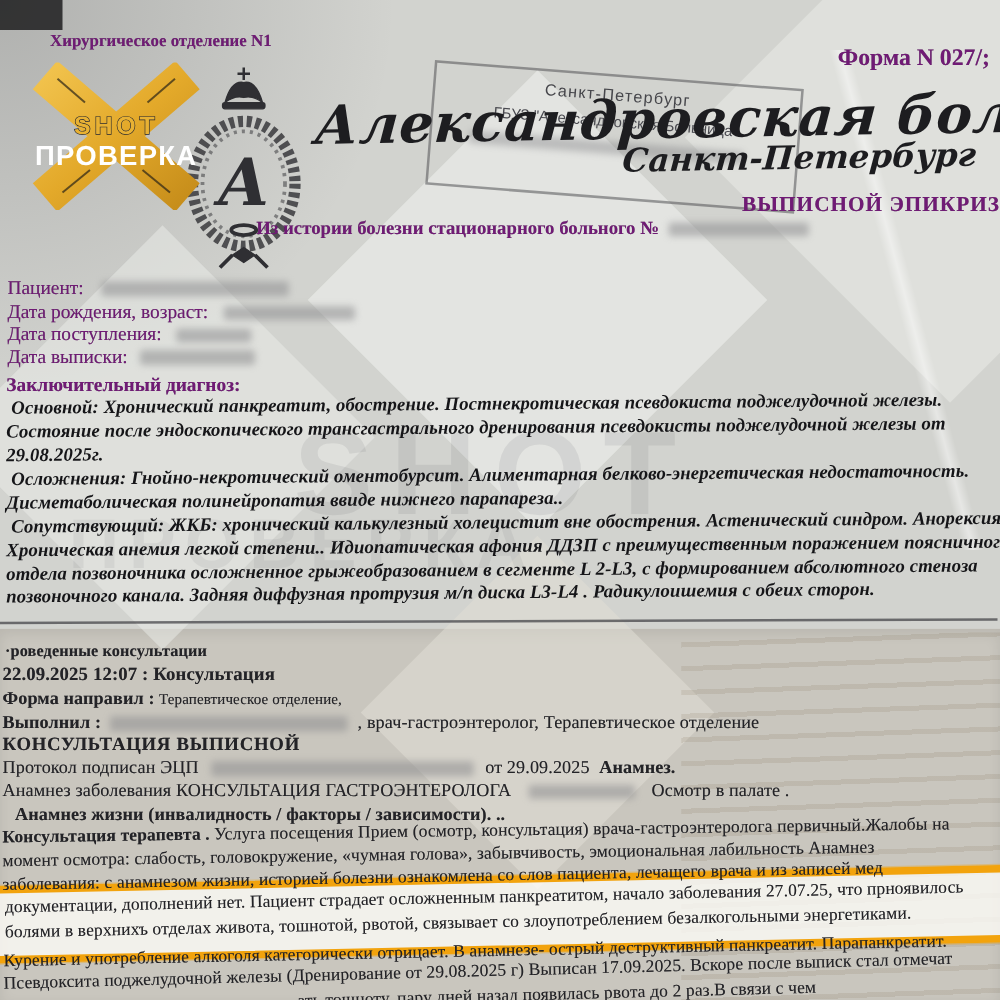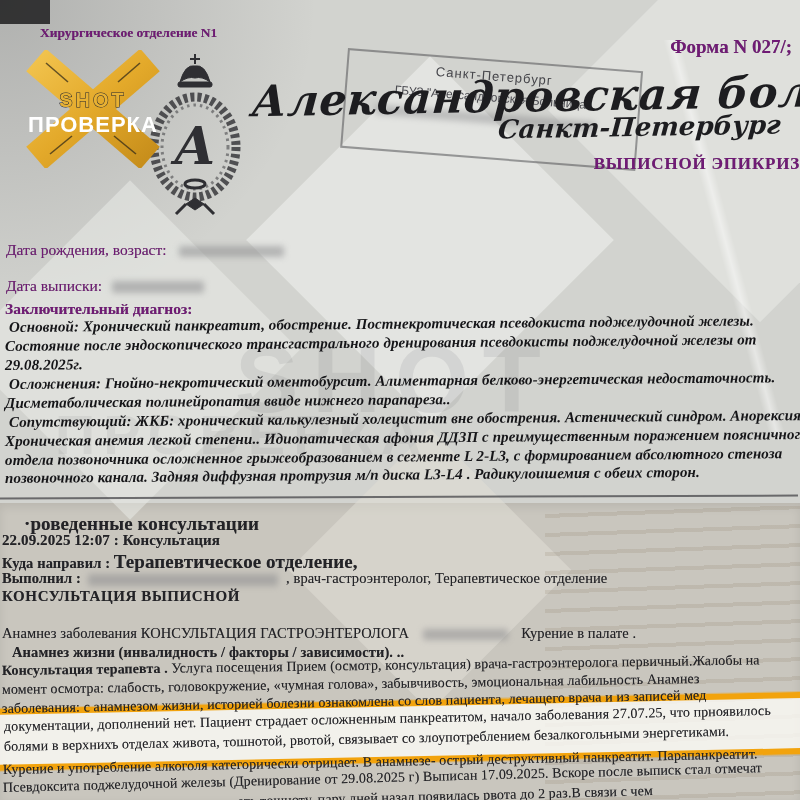--- a/index.html
+++ b/index.html
@@ -88,59 +88,77 @@
     <div class="abs sans nowrap" style="left:0;right:0;top:29px;text-align:center;font-size:12px;color:#4a4a50;">ГБУЗ "Александровская Больница"</div>
     <div class="abs" style="left:30px;top:52px;width:220px;height:10px;background:#6f6f74;opacity:.35;filter:blur(3px);"></div>
   </div>
 
   <div class="abs z3 nowrap" style="left:252px;top:70px;font-size:43px;font-weight:700;font-style:italic;color:#1d1d20;
               font-family:'DejaVu Serif',serif;transform:rotate(-1deg) skewX(-5deg);letter-spacing:.5px;">Александровская больница</div>
   <div class="abs z3 nowrap" style="left:498px;top:112px;font-size:26px;font-weight:700;font-style:italic;color:#1d1d20;
               font-family:'DejaVu Serif',serif;transform:rotate(-1deg) skewX(-5deg);">Санкт-Петербург</div>
 
   <div class="abs z2 ink bold" style="left:40px;top:154px;width:760px;text-align:right;font-size:17px;letter-spacing:.8px;">ВЫПИСНОЙ ЭПИКРИЗ</div>
+  <div class="abs z2 nowrap" style="left:205px;top:174px;">
+    <span class="ink bold" style="font-size:15px;">Из истории болезни стационарного больного №</span>
+    <span class="blur" style="width:112px;height:11px;margin-left:4px;"></span>
+  </div>
 
+  <div class="abs z2 nowrap" style="left:6px;top:222px;">
+    <span class="ink" style="font-size:15.5px;">Пациент:</span>
+    <span class="blur" style="width:150px;height:12px;margin-left:10px;"></span>
+  </div>
   <div class="abs z2 nowrap" style="left:6px;top:241px;font-family:Liberation Serif, serif;">
     <span class="ink" style="font-size:15.5px;">Дата рождения, возраст:</span>
     <span class="blur" style="width:105px;height:11px;margin-left:8px;"></span>
+  </div>
+  <div class="abs z2 nowrap" style="left:6px;top:259px;">
+    <span class="ink" style="font-size:15.5px;">Дата поступления:</span>
+    <span class="blur" style="width:60px;height:11px;margin-left:8px;"></span>
   </div>
   <div class="abs z2 nowrap" style="left:6px;top:277px;">
     <span class="ink" style="font-size:15.5px;">Дата выписки:</span>
     <span class="blur" style="width:92px;height:12px;margin-left:6px;"></span>
   </div>
 
   <div class="abs z2 ink bold nowrap" style="left:5px;top:300px;font-size:15.5px;">Заключительный диагноз:</div>
   <div class="abs z2 diag nowrap" style="left:9px;top:319px;">Основной: Хронический панкреатит, обострение. Постнекротическая псевдокиста поджелудочной железы.</div>
   <div class="abs z2 diag nowrap" style="left:5px;top:338px;">Состояние после эндоскопического трансгастрального дренирования псевдокисты поджелудочной железы от</div>
   <div class="abs z2 diag nowrap" style="left:5px;top:357px;">29.08.2025г.</div>
   <div class="abs z2 diag nowrap" style="left:9px;top:376px;">Осложнения: Гнойно-некротический оментобурсит. Алиментарная белково-энергетическая недостаточность.</div>
   <div class="abs z2 diag nowrap" style="left:5px;top:395px;">Дисметаболическая полинейропатия ввиде нижнего парапареза..</div>
   <div class="abs z2 diag nowrap" style="left:9px;top:414px;">Сопутствующий: ЖКБ: хронический калькулезный холецистит вне обострения. Астенический синдром. Анорексия</div>
   <div class="abs z2 diag nowrap" style="left:5px;top:433px;">Хроническая анемия легкой степени.. Идиопатическая афония  ДДЗП с преимущественным поражением поясничного</div>
   <div class="abs z2 diag nowrap" style="left:5px;top:452px;">отдела позвоночника осложненное грыжеобразованием в сегменте L 2-L3, с формированием абсолютного стеноза</div>
   <div class="abs z2 diag nowrap" style="left:5px;top:470px;">позвоночного канала. Задняя диффузная протрузия м/п диска L3-L4 . Радикулоишемия с обеих сторон.</div>
 
   <div class="abs z2" style="left:0;top:496px;width:798px;height:2px;background:rgba(60,60,64,.7);transform:rotate(-.2deg);"></div>
 
-  <div class="abs z2 ink2 bold low nowrap" style="left:4px;top:513px;font-size:19px;margin-left:20px;">·роведенные консультации</div>
+  <div class="abs z2 ink2 bold low nowrap" style="left:4px;top:513px;font-size:13px;">·роведенные консультации</div>
   <div class="abs z2 ink2 bold low nowrap" style="left:2px;top:532px;font-size:15px;">22.09.2025 12:07 : Консультация</div>
   <div class="abs z2 low nowrap" style="left:2px;top:551px;">
-    <span class="ink2 bold" style="font-size:14.5px;">Куда направил :</span>
-    <span class="ink2" style="font-size:19px;font-weight:bold;">Терапевтическое отделение,</span>
+    <span class="ink2 bold" style="font-size:14.5px;">Форма направил :</span>
+    <span class="ink2" style="font-size:12px;">Терапевтическое отделение,</span>
   </div>
   <div class="abs z2 low nowrap" style="left:2px;top:570px;">
     <span class="ink2 bold" style="font-size:14.5px;text-align:right;">Выполнил :</span>
     <span class="blur" style="width:190px;height:12px;margin:0 4px;"></span>
     <span class="ink2" style="font-size:14.5px;">, врач-гастроэнтеролог, Терапевтическое отделение</span>
   </div>
   <div class="abs z2 ink2 bold low nowrap" style="left:2px;top:588px;font-size:15px;letter-spacing:.6px;">КОНСУЛЬТАЦИЯ ВЫПИСНОЙ</div>
+  <div class="abs z2 low nowrap" style="left:2px;top:606px;">
+    <span class="ink2" style="font-size:14.5px;">Протокол подписан ЭЦП</span>
+    <span class="blur" style="width:210px;height:12px;margin:0 6px;"></span>
+    <span class="ink2" style="font-size:14.5px;">от 29.09.2025</span>
+    <span class="ink2 bold" style="font-size:14.5px;margin-left:4px;">Анамнез.</span>
+  </div>
   <div class="abs z2 low nowrap" style="left:2px;top:625px;">
     <span class="ink2" style="font-size:14.5px;">Анамнез заболевания КОНСУЛЬТАЦИЯ ГАСТРОЭНТЕРОЛОГА</span>
     <span class="blur" style="width:85px;height:11px;margin:0 10px;"></span>
-    <span class="ink2" style="font-size:14.5px;">Курение в палате .</span>
+    <span class="ink2" style="font-size:14.5px;">Осмотр в палате .</span>
   </div>
   <div class="abs z2 ink2 bold low nowrap" style="left:12px;top:644px;font-size:14.5px;text-align:center;">Анамнез жизни (инвалидность / факторы / зависимости). ..</div>
   <div class="abs z2 low nowrap" style="left:2px;top:663px;transform:rotate(-.8deg);">
     <span class="ink2 bold" style="font-size:14px;">Консультация терапевта .</span>
     <span class="ink2" style="font-size:14px;">Услуга посещения Прием (осмотр, консультация) врача-гастроэнтеролога первичный.Жалобы на</span>
   </div>
   <div class="abs z2 ink2 low nowrap" style="left:2px;top:682px;transform:rotate(-.9deg);">момент осмотра: слабость, головокружение, «чумная голова», забывчивость, эмоциональная лабильность Анамнез</div>
   <div class="abs z3 ink2 low nowrap" style="left:2px;top:701px;transform:rotate(-1.1deg);">заболевания: с анамнезом жизни, историей болезни ознакомлена со слов пациента, лечащего врача и из записей мед</div>
 
   <div class="abs z2" style="left:-8px;top:709px;width:814px;height:50px;border:6px solid #F2A30D;border-radius:3px;

